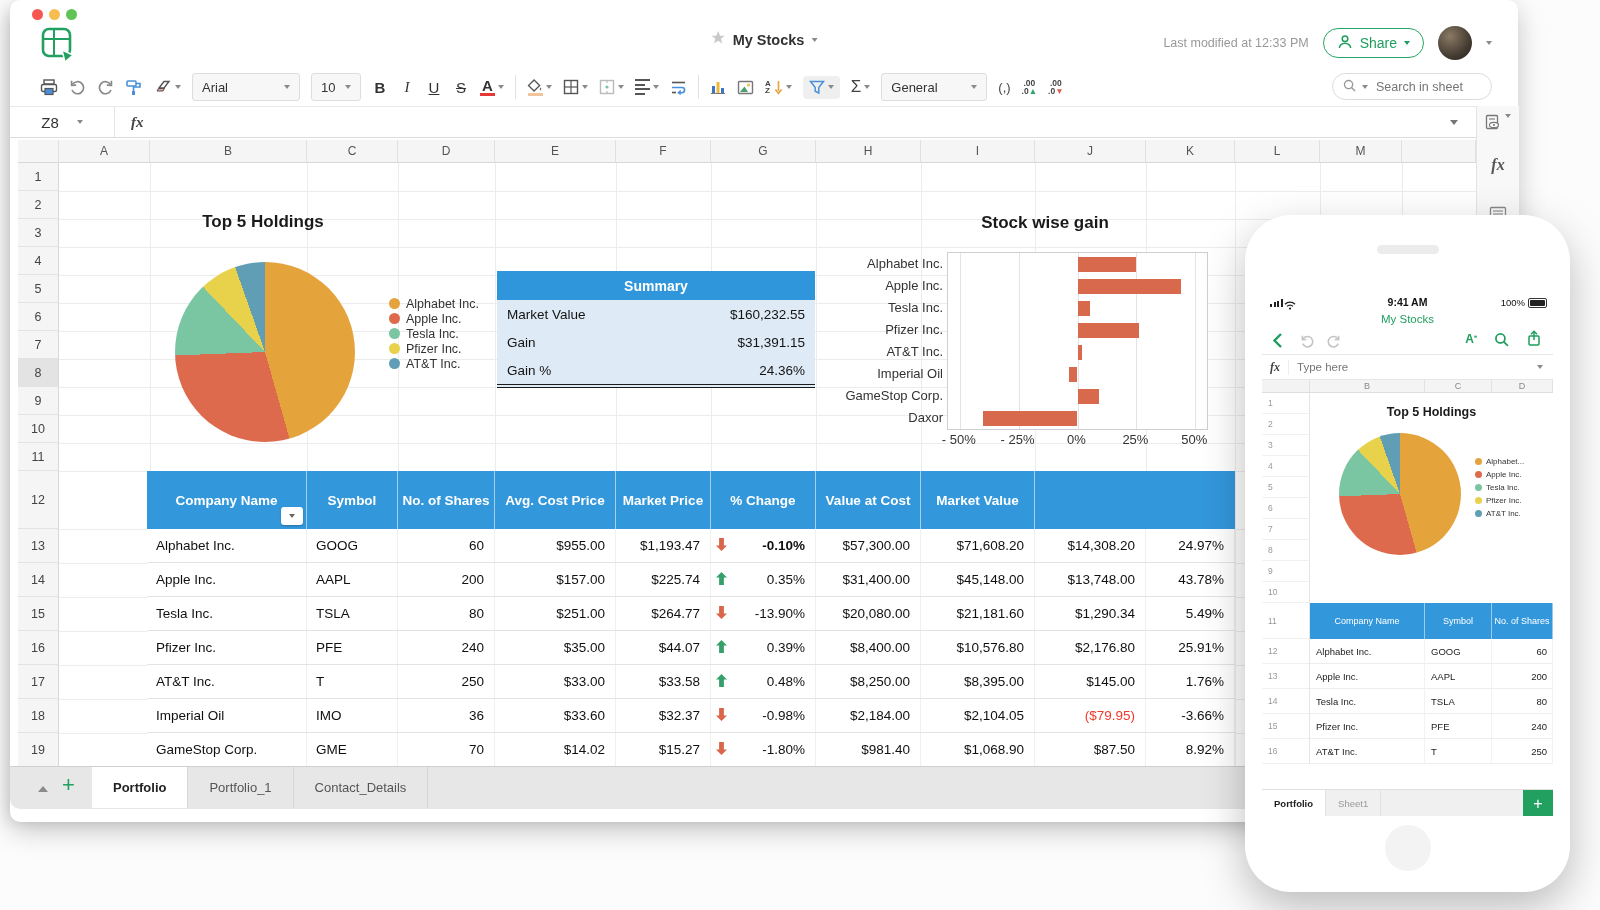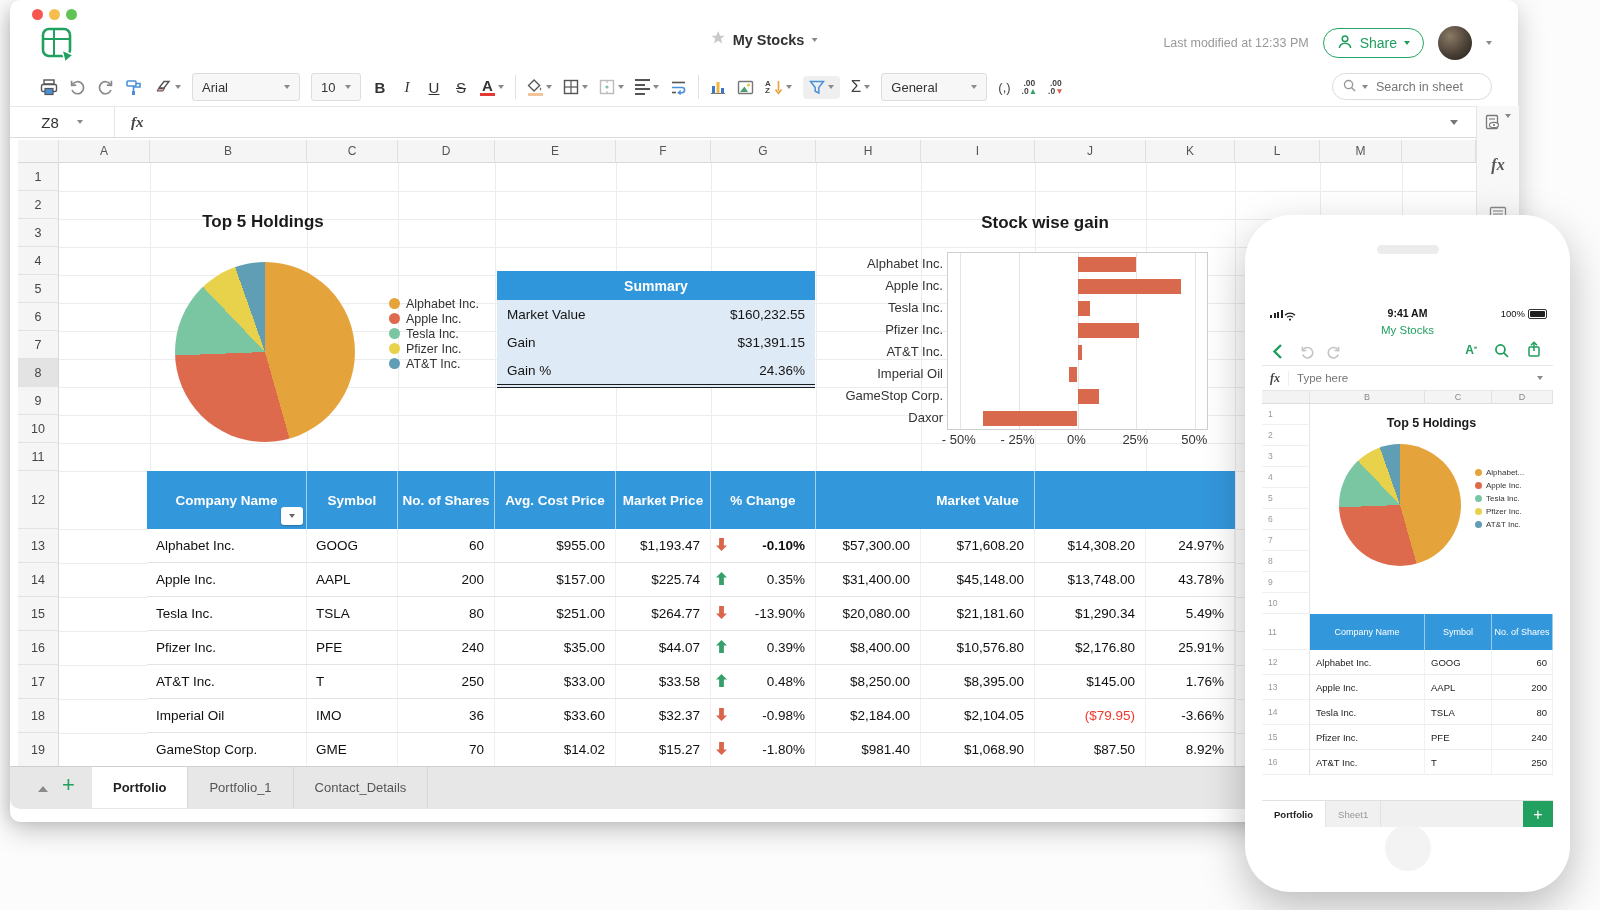--- a/index.html
+++ b/index.html
@@ -79,21 +79,21 @@
   #tabs{position:absolute;left:82px;top:0;bottom:1px;display:flex;}
   .tab{display:flex;align-items:center;padding:0 21px;font-size:13px;color:#555;border-right:1px solid #D6D6D6;}
   .tab.active{background:#fff;color:#222;font-weight:bold;}
   
   .sidebar{position:absolute;left:1466px;top:106px;width:42px;bottom:0;background:#F8F8F8;border-left:1px solid #E4E4E4;border-radius:0 0 10px 0;}
   .side-ic{position:absolute;left:0;width:100%;display:flex;justify-content:center;color:#555;}
   
   .phone{position:absolute;left:1245px;top:215px;width:325px;height:677px;background:#fff;border-radius:46px;
          box-shadow:0 16px 44px rgba(0,0,0,.26);}
   .speaker{position:absolute;left:50%;top:30px;transform:translateX(-50%);width:62px;height:9px;border-radius:5px;background:#ECECEC;}
-  .screen{position:absolute;left:17px;top:88px;width:291px;height:524px;overflow:hidden;background:#fff;text-decoration:underline;}
+  .screen{position:absolute;left:17px;top:77px;width:291px;height:524px;overflow:hidden;background:#fff;text-decoration:underline;}
   .pstatus{position:absolute;left:0;top:0;right:0;height:20px;}
   .ptime{position:absolute;left:0;right:0;text-align:center;top:4px;font-size:10.5px;font-weight:bold;color:#111;}
   .pbatt{position:absolute;right:6px;top:5px;display:flex;align-items:center;gap:3px;font-size:9.5px;color:#111;}
   .battbody{width:17px;height:8px;border:1px solid #333;border-radius:2px;position:relative;}
   .battfill{position:absolute;left:1px;top:1px;bottom:1px;right:1px;background:#222;border-radius:1px;}
   .sigbars{position:absolute;left:8px;top:7px;display:flex;align-items:flex-end;gap:1.5px;}
   .sigbars span{width:2px;background:#222;display:block;}
   .ptitle{position:absolute;left:0;right:0;top:21px;text-align:center;font-size:11.5px;color:#21A05F;}
   .ptoolbar{position:absolute;left:0;right:0;top:36px;height:26px;}
   .pformula{position:absolute;left:0;right:0;top:62px;height:26px;border-top:1px solid #E6E6E6;border-bottom:1px solid #E6E6E6;
@@ -477,20 +477,21 @@
 
       <div class="dt-head" id="table-head">
           <div class="th" style="left: 0px; width: 160px;">Company Name<div class="filter-chip">
               <span class="cv sm" style="border-top-color:#666"></span>
             </div></div>
           <div class="th" style="left: 160px; width: 91px;">Symbol</div>
           <div class="th" style="left: 251px; width: 97px;">No. of Shares</div>
           <div class="th" style="left: 348px; width: 121px;">Avg. Cost Price</div>
           <div class="th" style="left: 469px; width: 95px;">Market Price</div>
           <div class="th" style="left: 564px; width: 105px;">% Change</div>
+          <div class="th" style="left: 669px; width: 105px;">Value at Cost</div>
           <div class="th" style="left: 774px; width: 114px;">Market Value</div>
         </div>
       <div id="table-rows">
           <div class="dt-row" style="top: 391px;">
             <div class="td l" style="left: 0px; width: 160px;">Alphabet Inc.</div>
             <div class="td l" style="left: 160px; width: 91px;">GOOG</div>
             <div class="td r" style="left: 251px; width: 97px;">60</div>
             <div class="td r" style="left: 348px; width: 121px;">$955.00</div>
             <div class="td r" style="left: 469px; width: 95px;">$1,193.47</div>
             <div class="td r" style="left: 564px; width: 105px; font-weight: bold;">-0.10%<div class="trend"><svg width="11" height="13" viewBox="0 0 12 14">

